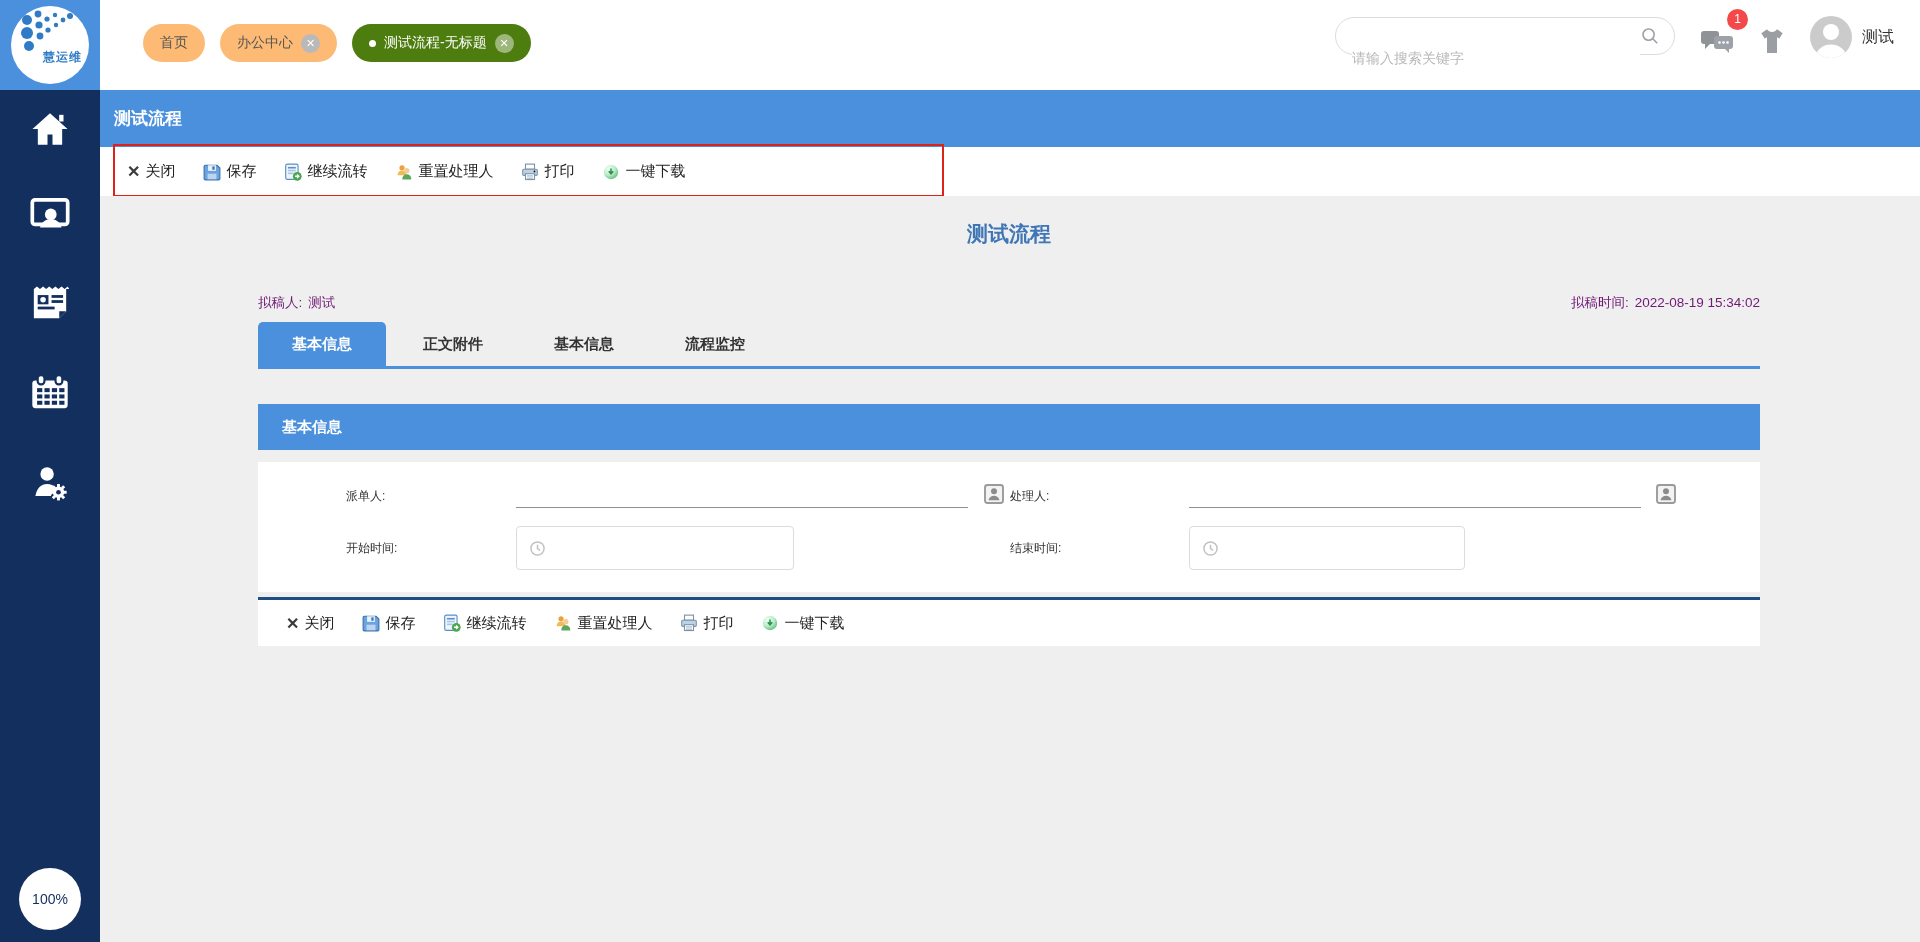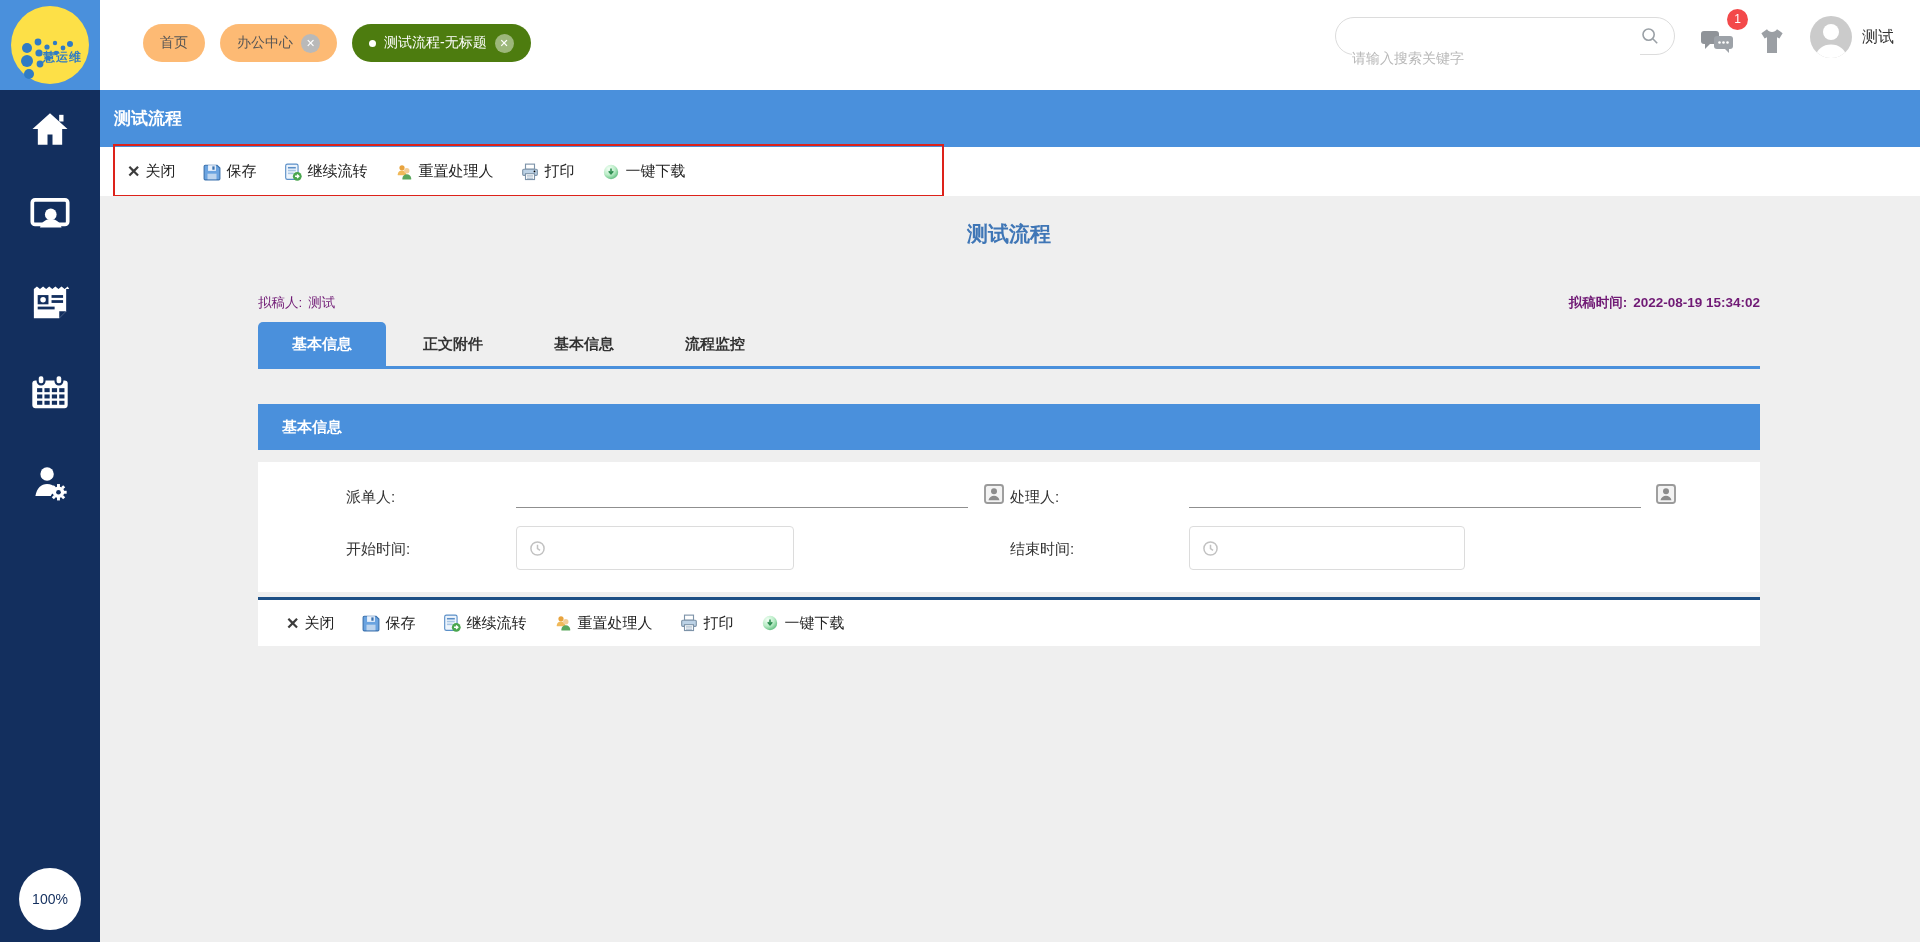--- a/index.html
+++ b/index.html
@@ -1,21 +1,21 @@
 <!DOCTYPE html>
 <html><head>
 <meta charset="utf-8">
 <style>
   * { margin:0; padding:0; box-sizing:border-box; }
   html,body { width:1920px; height:942px; font-family:"Liberation Sans", sans-serif; background:#efefef; overflow:hidden; }
 
   
   .topbar { position:absolute; left:0; top:0; width:1920px; height:90px; background:#ffffff; z-index:30; }
   .logo-box { position:absolute; left:0; top:0; width:100px; height:90px; background:#4a90dc; display:flex; align-items:center; justify-content:center; }
-  .logo-circle { width:78px; height:78px; background:#fde047; border-radius:50%; display:flex; align-items:flex-end; justify-content:center; position:relative; }
+  .logo-circle { width:78px; height:78px; background:#ffffff; border-radius:50%; display:flex; align-items:flex-start; justify-content:center; position:relative; }
   .logo-circle svg { width:62px; height:50px; }
   .logo-text { position:absolute; right:7px; bottom:18px; font-size:12px; font-weight:bold; color:#2f7bc5; letter-spacing:1px; }
 
   .crumbs { position:absolute; left:143px; top:24px; display:flex; gap:15px; align-items:center; }
   .pill { height:38px; border-radius:19px; background:#fdba74; color:#555; font-size:14px; display:flex; align-items:center; padding:0 17px; gap:8px; cursor:pointer; }
   .pill.active { background:#4d7c0f; color:#fff; }
   .pill .bullet { width:7px; height:7px; background:#fff; border-radius:50%; display:inline-block; }
   .close-badge { width:19px; height:19px; border-radius:50%; background:#b9b9b9; color:#fff; font-size:11px; line-height:19px; text-align:center; display:inline-block; }
   .pill.active .close-badge { background:rgba(255,255,255,.45); }
 
@@ -43,31 +43,31 @@
   .tb-btn { display:flex; align-items:center; gap:5px; font-size:15px; color:#222; cursor:pointer; white-space:nowrap; }
   .tb-btn .x-glyph { font-size:16px; font-weight:bold; color:#3c3c3c; }
   .tb-btn svg { width:18px; height:18px; }
 
   
   .content { position:absolute; left:100px; top:196px; width:1820px; height:746px; background:#efefef; }
   .container { position:absolute; left:158px; top:0; width:1502px; height:746px; }
   .doc-title { position:absolute; top:24px; width:100%; text-align:center; font-size:21px; font-weight:bold; color:#3f76b6; }
   .meta-row { position:absolute; top:78px; width:100%; height:20px; font-size:13.5px; color:#701a75;margin-top:20px; }
   .meta-left { position:absolute; left:0; }
-  .meta-right { position:absolute; right:0;font-weight:bold; }
+  .meta-right { position:absolute; right:0; }
   .meta-row .val { margin-left:6px; }
 
   .tabbar { position:absolute; top:126px; width:100%; height:47px; border-bottom:3px solid #4a90dc; display:flex; }
   .tab { width:128px; margin-right:3px; display:flex; align-items:center; justify-content:center; font-size:15px; font-weight:bold; color:#333; cursor:pointer; }
   .tab.active { background:#4a90dc; color:#fff; border-radius:5px 5px 0 0; }
 
   .section-bar { position:absolute; top:208px; width:100%; height:46px; background:#4a90dc; color:#fff; font-weight:bold; font-size:15px; line-height:46px; padding-left:24px; }
 
   .form-panel { position:absolute; top:266px; width:100%; height:130px; background:#fff; }
-  .f-label { position:absolute; font-size:15px; color:#333; }
+  .f-label { position:absolute; font-size:12px; color:#333; }
   .u-input { position:absolute; height:34px; border:none; border-bottom:1px solid #8f8f8f; background:transparent; outline:none; font-size:14px; color:#333; font-family:"Liberation Sans",sans-serif; }
   .picker-btn { position:absolute; width:20px; height:20px; cursor:pointer; }
   .picker-btn svg { width:20px; height:20px; }
   .box-input { position:absolute; height:44px; border:1px solid #dcdcdc; border-radius:4px; background:#fff; display:flex; align-items:center; padding-left:12px; gap:8px; }
   .box-input svg { width:17px; height:17px; flex:0 0 auto; }
   .box-input input { border:none; outline:none; font-size:14px; flex:1; font-family:"Liberation Sans",sans-serif; }
 
   .divider { position:absolute; top:401px; width:100%; height:3px; background:#1d4f85; }
   .bottom-toolbar { position:absolute; top:404px; width:100%; height:46px; background:#fff; }
   .bottom-toolbar .btn-row { padding-left:28px; }

